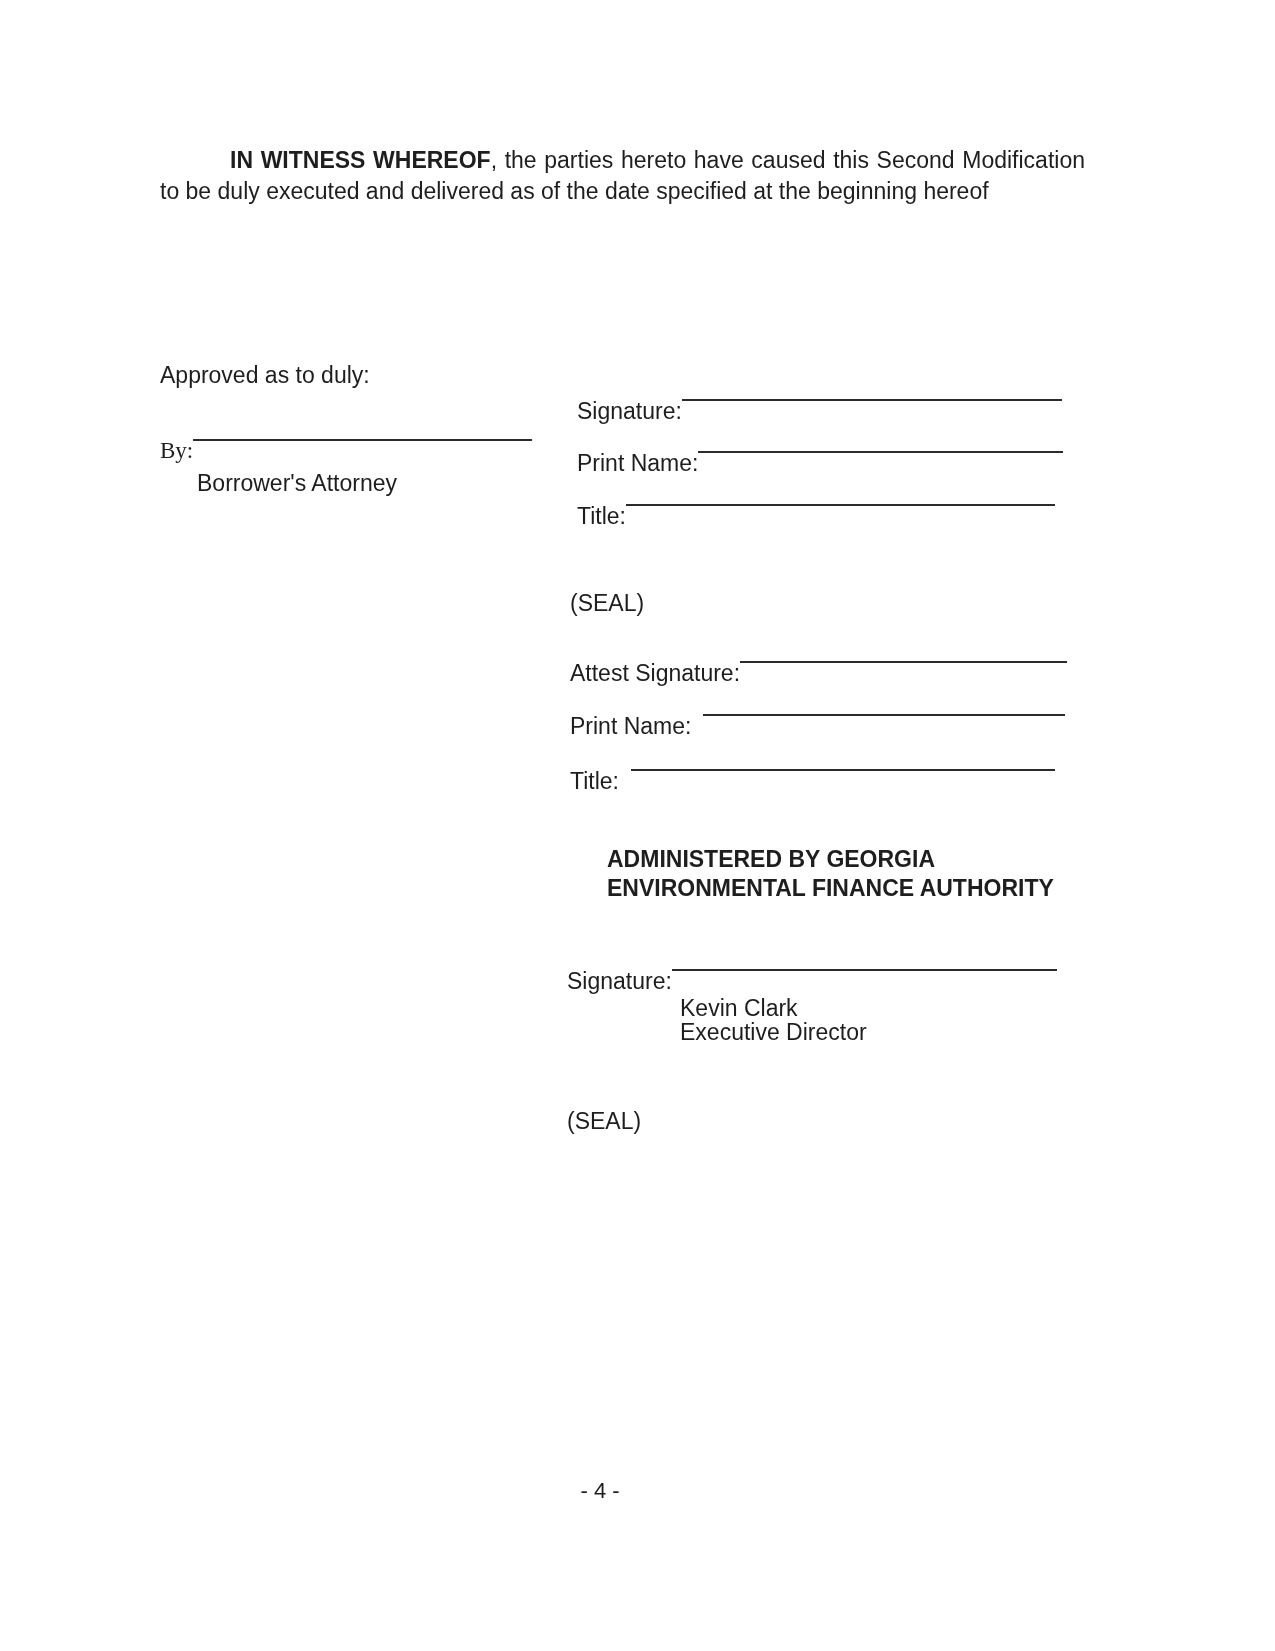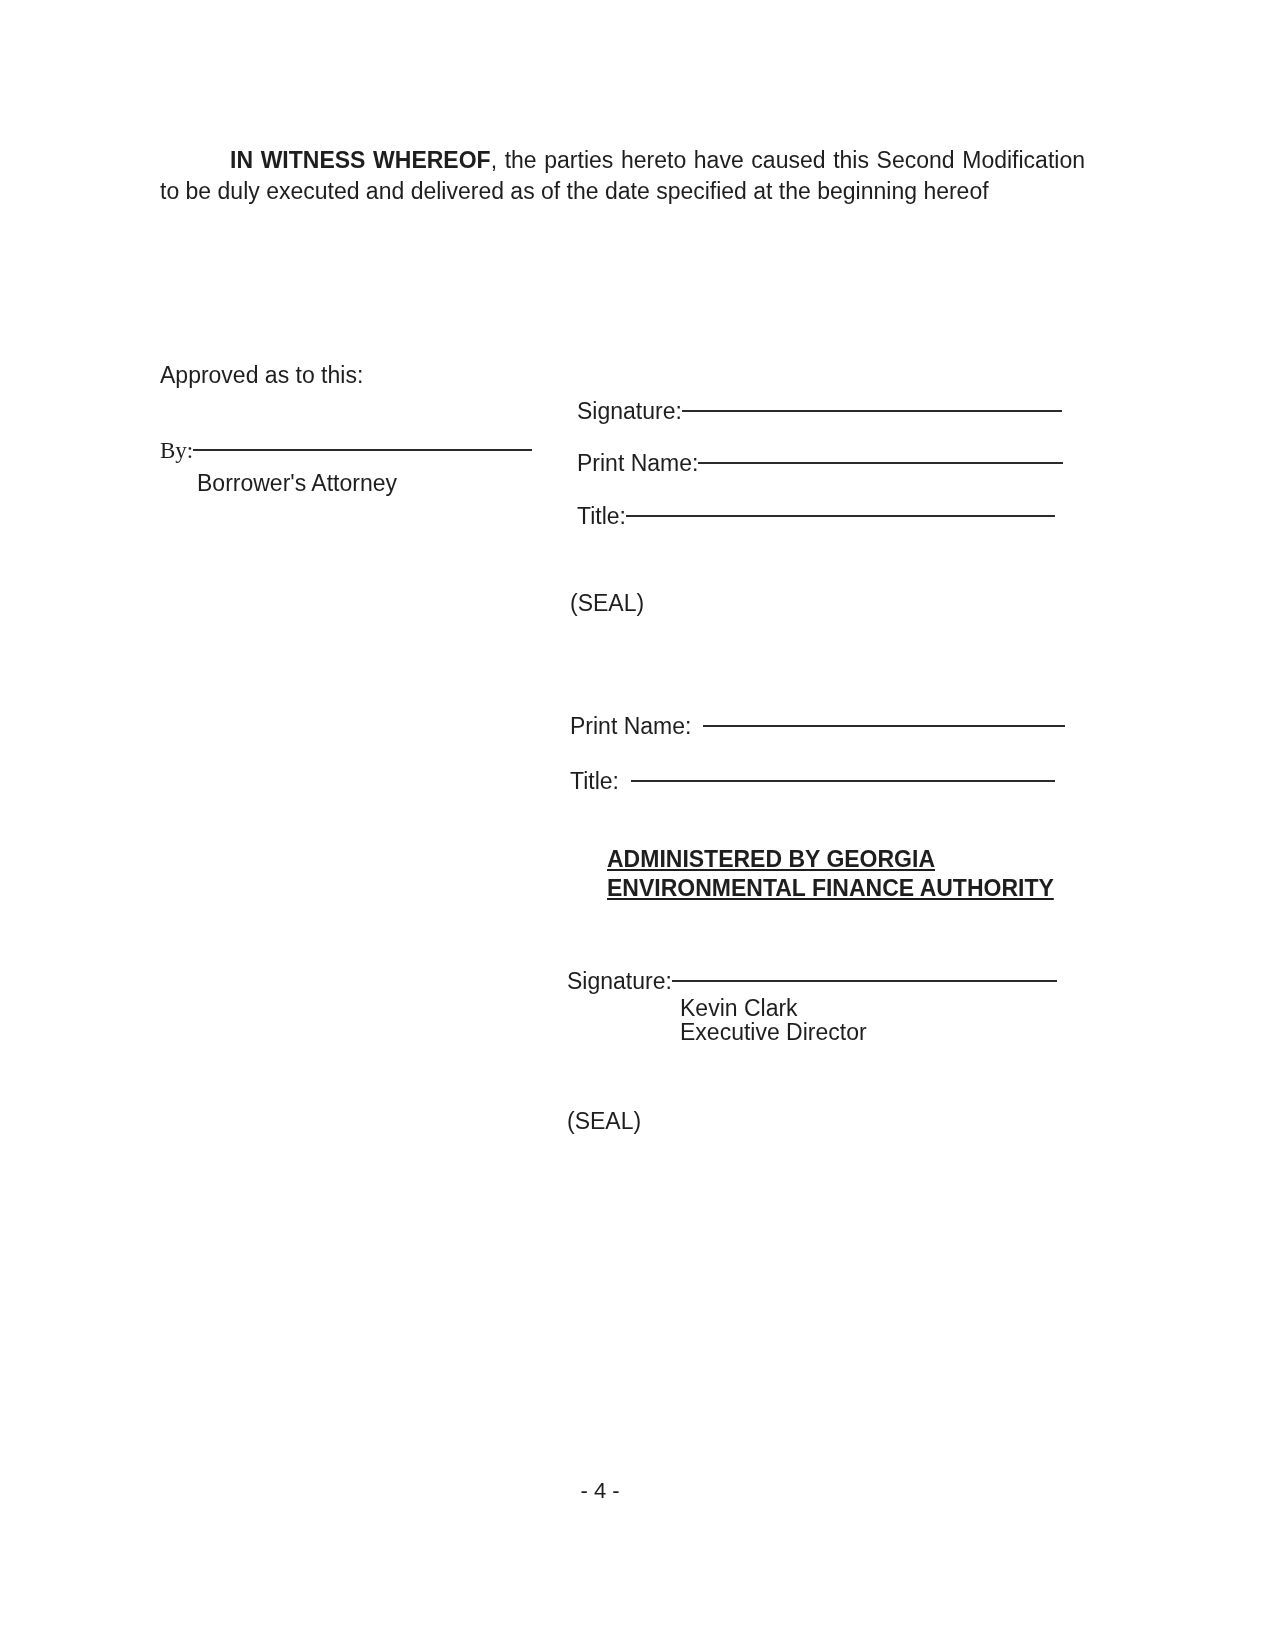--- a/index.html
+++ b/index.html
@@ -22,55 +22,55 @@
   .intro {
     left: 160px;
     top: 122px;
     width: 925px;
     text-align: justify;
     text-indent: 70px;
     line-height: 31px;
   }
   .sig-row {
     display: flex;
-    align-items: center;
+    align-items: flex-start;
     white-space: nowrap;
   }
   .sig-row .label {
     flex: 0 0 auto;
   }
   .fill-line {
     flex: 1 1 auto;
     border-bottom: 2px solid #2b2b2b;
     height: 1px;
     margin-bottom: 3px;
   }
   .fill-line.gap {
     margin-left: 12px;
   }
   .hdr-line { line-height: 29px; }
   .indent1 { margin-left: 40px; }
-  .indent2 { margin-left: 37px; text-decoration: underline; }
+  .indent2 { margin-left: 37px; }
   .footer {
     left: 0;
     right: 75px;
     top: 1478px;
     text-align: center;
     font-size: 22px;
   }
 </style>
 </head>
 <body>
 
 <div class="page">
 
   <p class="abs intro"><span class="bold">IN WITNESS WHEREOF</span><span>, the parties hereto have caused this Second Modification to be duly executed and delivered as of the date specified at the beginning hereof</span></p>
 
 
-  <div class="abs" style="left:160px; top:362px;">Approved as to this:</div>
+  <div class="abs" style="left:160px; top:362px;">Approved as to duly:</div>
 
   <div class="abs sig-row" style="left:577px; top:398px; width:485px;">
     <span class="label">Signature:</span>
     <span class="fill-line"></span>
   </div>
 
   <div class="abs sig-row" style="left:160px; top:438px; width:372px;font-family:Liberation Serif, serif;">
     <span class="label">By:</span>
     <span class="fill-line"></span>
   </div>
@@ -81,20 +81,24 @@
     <span class="fill-line"></span>
   </div>
 
   <div class="abs sig-row" style="left:577px; top:503px; width:478px;">
     <span class="label">Title:</span>
     <span class="fill-line"></span>
   </div>
 
   <div class="abs" style="left:570px; top:590px;">(SEAL)</div>
 
+  <div class="abs sig-row" style="left:570px; top:660px; width:497px;">
+    <span class="label">Attest Signature:</span>
+    <span class="fill-line"></span>
+  </div>
 
   <div class="abs sig-row" style="left:570px; top:713px; width:495px;">
     <span class="label">Print Name:</span>
     <span class="fill-line gap"></span>
   </div>
 
   <div class="abs sig-row" style="left:570px; top:768px; width:485px;">
     <span class="label">Title:</span>
     <span class="fill-line gap"></span>
   </div>

